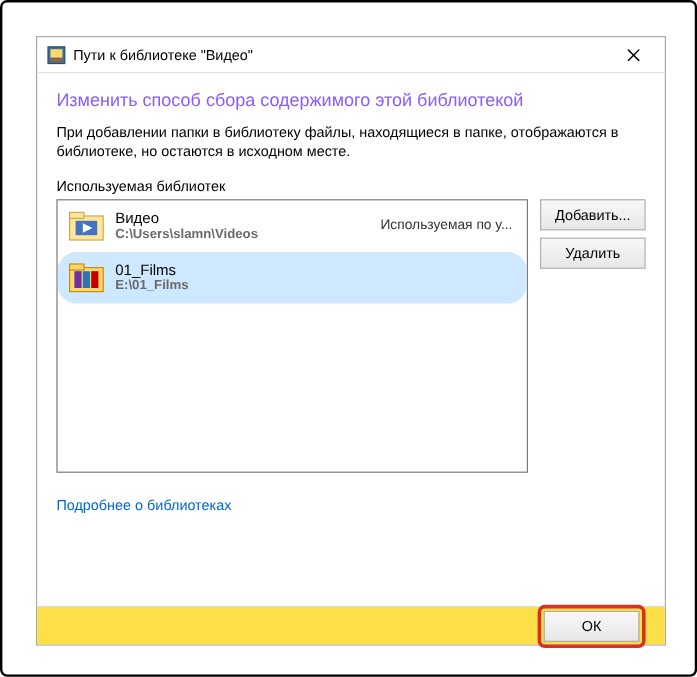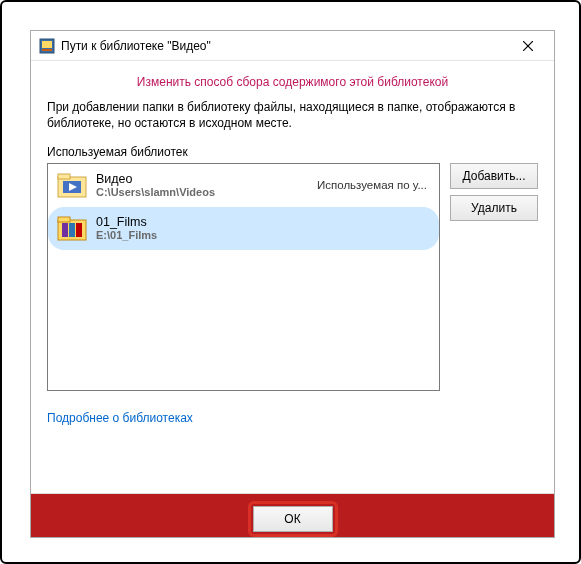--- a/index.html
+++ b/index.html
@@ -44,24 +44,23 @@
     display: flex; align-items: center; justify-content: center;
     font-size: 14px; cursor: default;
   }
   .content {
     padding: 14px 16px 10px 16px;
     flex: 1;
     display: flex;
     flex-direction: column;
   }
   .instruction {
-    color: #be185d;
-    font-size: 12px;
+    color: #8b5cf6;
+    font-size: 15px;
     margin-bottom: 10px;
-    text-align: center;
   }
   .desc {
     color: #000;
     font-size: 12px;
     line-height: 1.35;
     margin-bottom: 14px;
   }
   .group-label {
     font-size: 12px;
     margin-bottom: 4px;
@@ -116,28 +115,27 @@
     padding-right: 4px;
   }
   .link {
     color: #0066cc;
     font-size: 12px;
     margin-top: 20px;
     cursor: default;
   }
   .footer {
     border-top: 1px solid #ddd;
-    background: #b91c1c;
-    height: 44px;
+    background: #fde047;
+    height: 32px;
     display: flex;
     align-items: center;
     justify-content: flex-end;
     gap: 8px;
     padding: 0 16px;
-    flex-direction: column;
   }
   .ok-highlight {
     border: 3px solid #d93025;
     border-radius: 6px;
     padding: 2px;
     display: inline-flex;
   }
   .ok-highlight .btn { min-width: 80px; }
 </style>
 </head>

